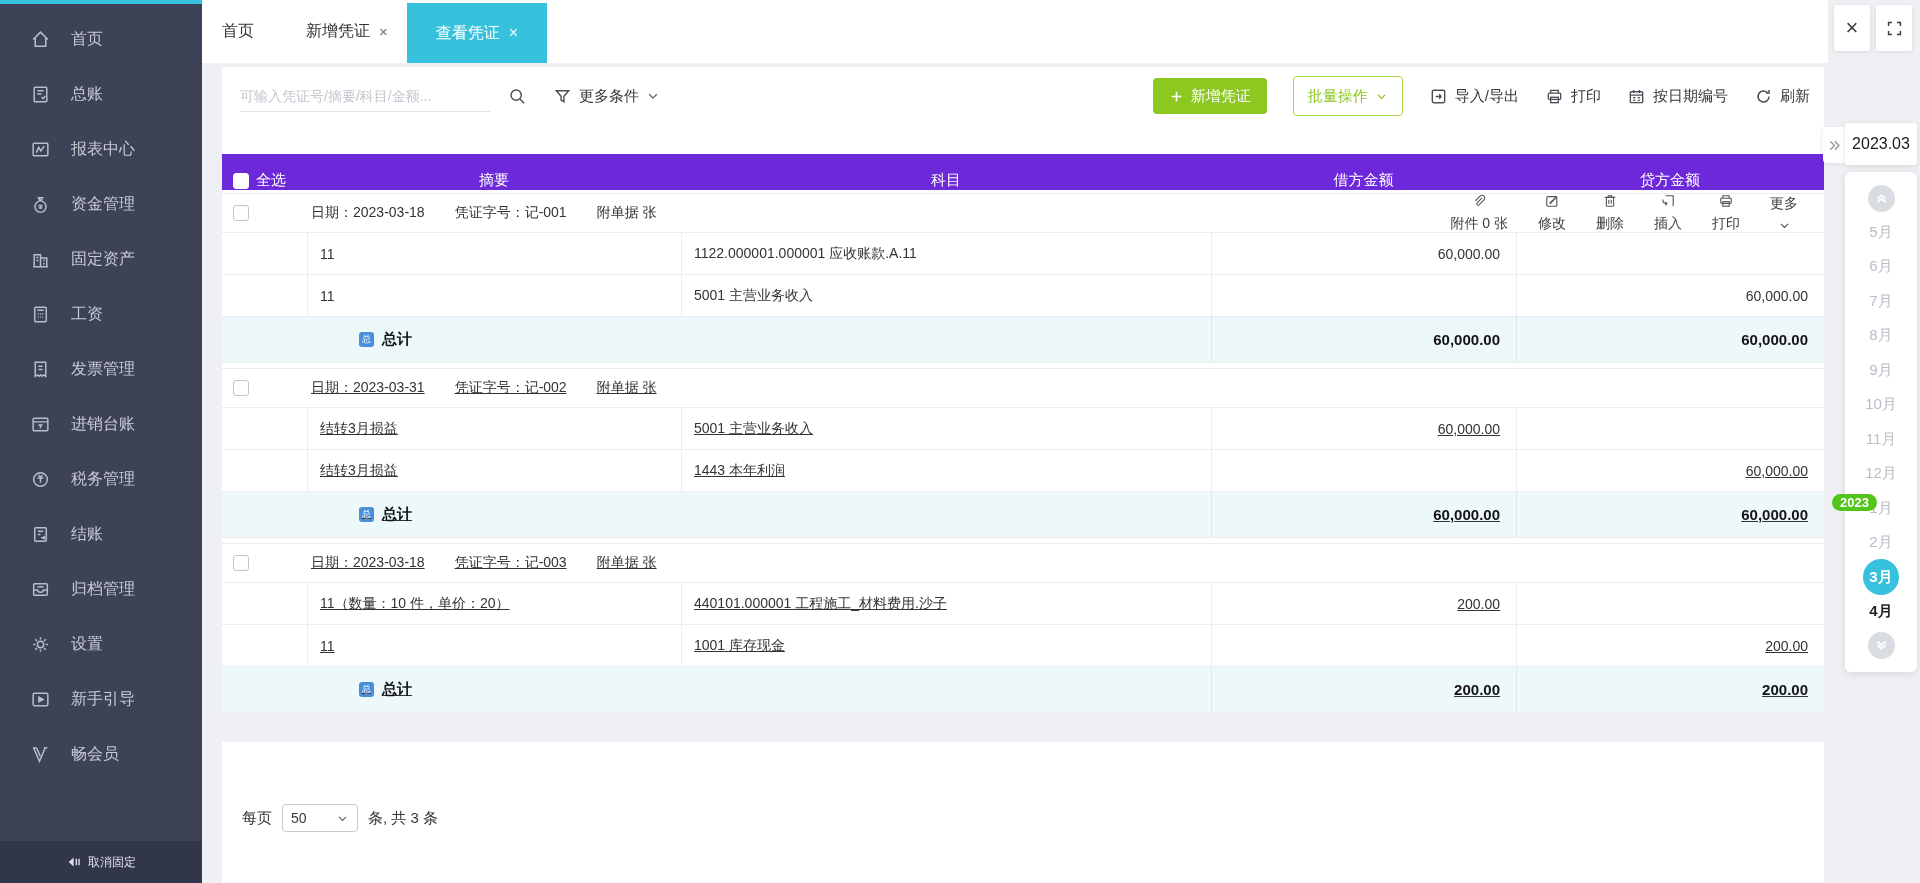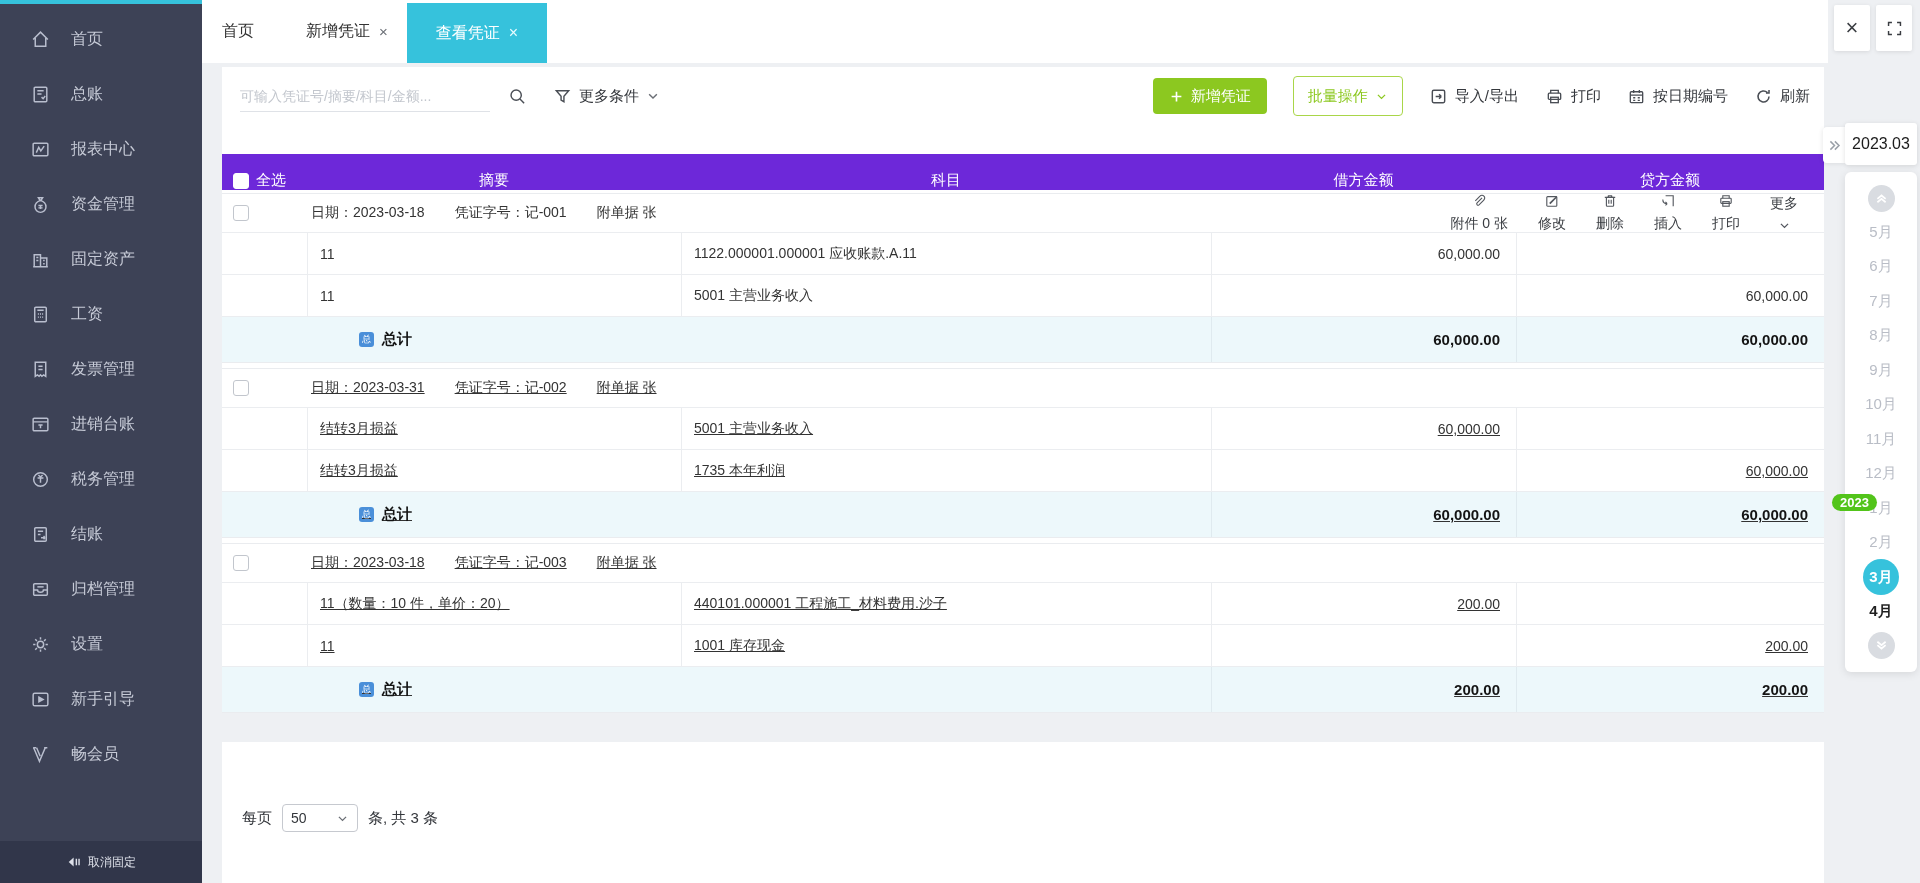--- a/index.html
+++ b/index.html
@@ -431,21 +431,21 @@
       <div class="vrow">
         <div class="cell c0"></div>
         <div class="cell c1">结转3月损益</div>
         <div class="cell c2">5001 主营业务收入</div>
         <div class="cell c3">60,000.00</div>
         <div class="cell c4"></div>
       </div>
       <div class="vrow">
         <div class="cell c0"></div>
         <div class="cell c1">结转3月损益</div>
-        <div class="cell c2">1735 本年利润</div>
+        <div class="cell c2">1443 本年利润</div>
         <div class="cell c3"></div>
         <div class="cell c4">60,000.00</div>
       </div>
       <div class="sumrow">
         <div class="sum-l">
           <span class="sum-ic">总</span>
           <span>总计</span>
         </div>
         <div class="sum-d">60,000.00</div>
         <div class="sum-c">60,000.00</div>

